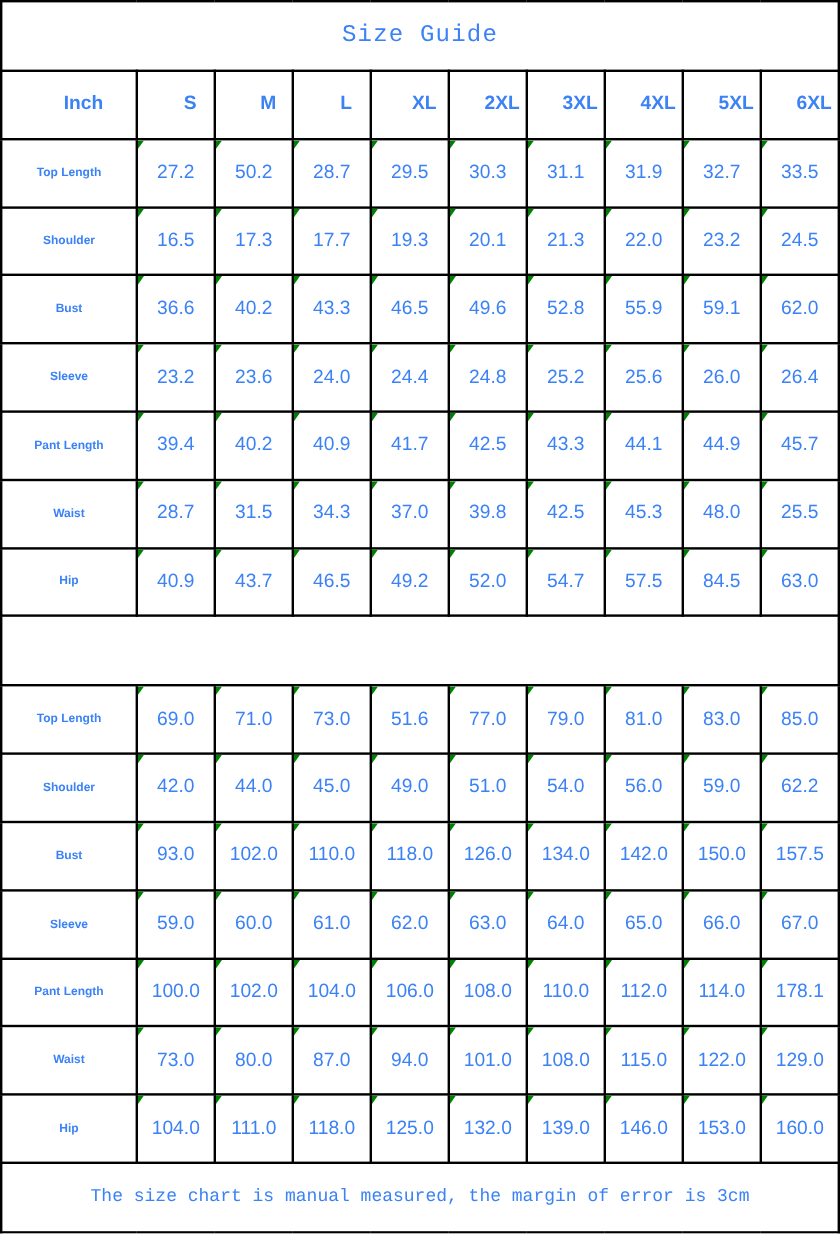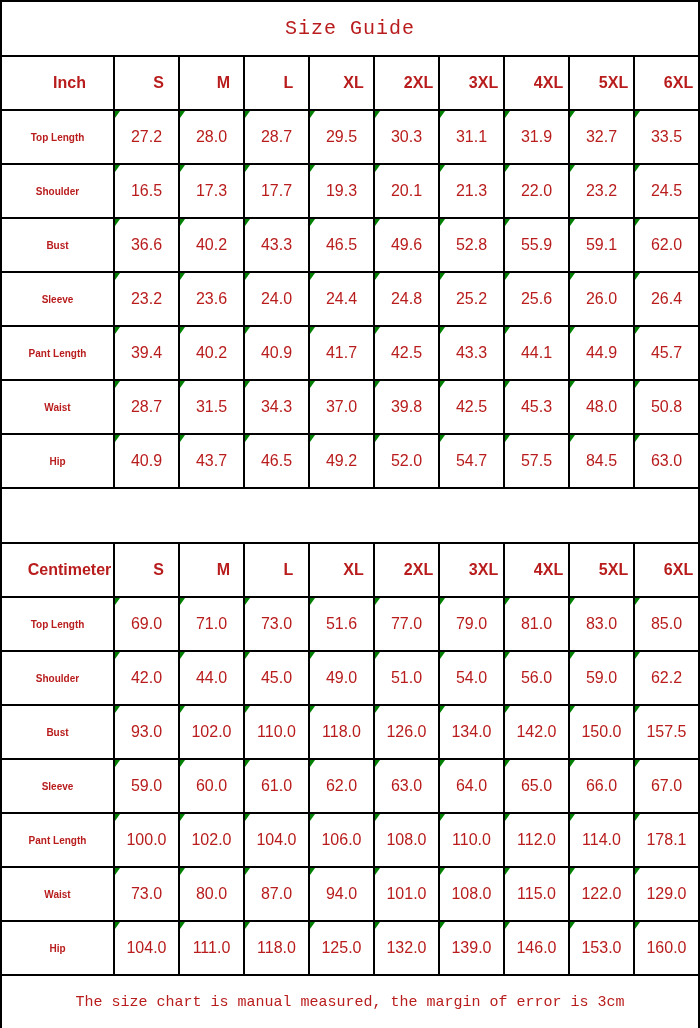--- a/index.html
+++ b/index.html
@@ -6,21 +6,21 @@
     margin: 0;
     padding: 0;
     background: #ffffff;
   }
   .sheet {
     width: 700px;
     height: 1028px;
     box-sizing: border-box;
     background: #ffffff;
     font-family: "Liberation Sans", sans-serif;
-    color: #b91c1c;
+    color: #3b82f6;
   }
   table.size-table {
     width: 100%;
     height: 100%;
     border-collapse: collapse;
     table-layout: fixed;
   }
   table.size-table td, table.size-table th {
     border: 2px solid #000000;
     text-align: center;
@@ -101,21 +101,21 @@
           <th class="size-col-header">XL</th>
           <th class="size-col-header">2XL</th>
           <th class="size-col-header">3XL</th>
           <th class="size-col-header">4XL</th>
           <th class="size-col-header">5XL</th>
           <th class="size-col-header">6XL</th>
         </tr>
         <tr class="data-row">
           <td class="row-label">Top Length</td>
           <td class="value-cell"><span class="corner-flag"></span><span class="value-text">27.2</span></td>
-          <td class="value-cell"><span class="corner-flag"></span><span class="value-text">28.0</span></td>
+          <td class="value-cell"><span class="corner-flag"></span><span class="value-text">50.2</span></td>
           <td class="value-cell"><span class="corner-flag"></span><span class="value-text">28.7</span></td>
           <td class="value-cell"><span class="corner-flag"></span><span class="value-text">29.5</span></td>
           <td class="value-cell"><span class="corner-flag"></span><span class="value-text">30.3</span></td>
           <td class="value-cell"><span class="corner-flag"></span><span class="value-text">31.1</span></td>
           <td class="value-cell"><span class="corner-flag"></span><span class="value-text">31.9</span></td>
           <td class="value-cell"><span class="corner-flag"></span><span class="value-text">32.7</span></td>
           <td class="value-cell"><span class="corner-flag"></span><span class="value-text">33.5</span></td>
         </tr>
         <tr class="data-row">
           <td class="row-label">Shoulder</td>
@@ -168,49 +168,37 @@
         <tr class="data-row">
           <td class="row-label">Waist</td>
           <td class="value-cell"><span class="corner-flag"></span><span class="value-text">28.7</span></td>
           <td class="value-cell"><span class="corner-flag"></span><span class="value-text">31.5</span></td>
           <td class="value-cell"><span class="corner-flag"></span><span class="value-text">34.3</span></td>
           <td class="value-cell"><span class="corner-flag"></span><span class="value-text">37.0</span></td>
           <td class="value-cell"><span class="corner-flag"></span><span class="value-text">39.8</span></td>
           <td class="value-cell"><span class="corner-flag"></span><span class="value-text">42.5</span></td>
           <td class="value-cell"><span class="corner-flag"></span><span class="value-text">45.3</span></td>
           <td class="value-cell"><span class="corner-flag"></span><span class="value-text">48.0</span></td>
-          <td class="value-cell"><span class="corner-flag"></span><span class="value-text">50.8</span></td>
+          <td class="value-cell"><span class="corner-flag"></span><span class="value-text">25.5</span></td>
         </tr>
         <tr class="data-row">
           <td class="row-label">Hip</td>
           <td class="value-cell"><span class="corner-flag"></span><span class="value-text">40.9</span></td>
           <td class="value-cell"><span class="corner-flag"></span><span class="value-text">43.7</span></td>
           <td class="value-cell"><span class="corner-flag"></span><span class="value-text">46.5</span></td>
           <td class="value-cell"><span class="corner-flag"></span><span class="value-text">49.2</span></td>
           <td class="value-cell"><span class="corner-flag"></span><span class="value-text">52.0</span></td>
           <td class="value-cell"><span class="corner-flag"></span><span class="value-text">54.7</span></td>
           <td class="value-cell"><span class="corner-flag"></span><span class="value-text">57.5</span></td>
           <td class="value-cell"><span class="corner-flag"></span><span class="value-text">84.5</span></td>
           <td class="value-cell"><span class="corner-flag"></span><span class="value-text">63.0</span></td>
         </tr>
         <tr class="spacer-row">
           <td class="spacer-cell" colspan="10"></td>
         </tr>
-        <tr class="header-row">
-          <th class="unit-label">Centimeter</th>
-          <th class="size-col-header">S</th>
-          <th class="size-col-header">M</th>
-          <th class="size-col-header">L</th>
-          <th class="size-col-header">XL</th>
-          <th class="size-col-header">2XL</th>
-          <th class="size-col-header">3XL</th>
-          <th class="size-col-header">4XL</th>
-          <th class="size-col-header">5XL</th>
-          <th class="size-col-header">6XL</th>
-        </tr>
         <tr class="data-row">
           <td class="row-label">Top Length</td>
           <td class="value-cell"><span class="corner-flag"></span><span class="value-text">69.0</span></td>
           <td class="value-cell"><span class="corner-flag"></span><span class="value-text">71.0</span></td>
           <td class="value-cell"><span class="corner-flag"></span><span class="value-text">73.0</span></td>
           <td class="value-cell"><span class="corner-flag"></span><span class="value-text">51.6</span></td>
           <td class="value-cell"><span class="corner-flag"></span><span class="value-text">77.0</span></td>
           <td class="value-cell"><span class="corner-flag"></span><span class="value-text">79.0</span></td>
           <td class="value-cell"><span class="corner-flag"></span><span class="value-text">81.0</span></td>
           <td class="value-cell"><span class="corner-flag"></span><span class="value-text">83.0</span></td>

